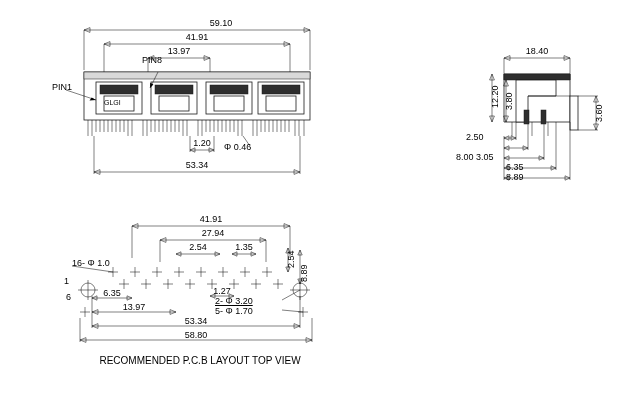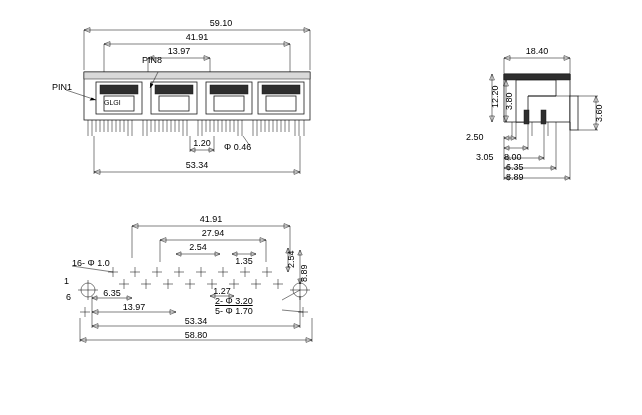--- a/index.html
+++ b/index.html
@@ -316,35 +316,36 @@
   <div class="lbl c" style="left:202px;top:138px;text-align:center;">1.20</div>
   <div class="lbl" style="left:224px;top:142px;">Φ 0.46</div>
   <div class="lbl c" style="left:197px;top:160px;">53.34</div>
 
   <div class="lbl c" style="left:537px;top:46px;">18.40</div>
   <div class="vert" style="left:490px;top:108px;">12.20</div>
   <div class="vert" style="left:504px;top:110px;">3.80</div>
   <div class="vert" style="left:594px;top:122px;">3.60</div>
   <div class="lbl" style="left:466px;top:132px;">2.50</div>
   <div class="lbl" style="left:476px;top:152px;">3.05</div>
-  <div class="lbl" style="left:504px;top:152px;">8.00</div>
+  <div class="lbl" style="left:456px;top:152px;">8.00</div>
   <div class="lbl" style="left:506px;top:162px;">6.35</div>
   <div class="lbl" style="left:506px;top:172px;">8.89</div>
 
   <div class="lbl c" style="left:211px;top:214px;">41.91</div>
   <div class="lbl c" style="left:213px;top:228px;">27.94</div>
   <div class="lbl c" style="left:198px;top:242px;">2.54</div>
-  <div class="lbl c" style="left:244px;top:256px;">1.35</div>
+  <div class="lbl c" style="left:244px;top:242px;">1.35</div>
   <div class="vert" style="left:286px;top:268px;">2.54</div>
   <div class="vert" style="left:299px;top:282px;">8.89</div>
   <div class="lbl" style="left:32px;top:258px;margin-left:40px;">16- Φ 1.0</div>
   <div class="lbl" style="left:66px;top:292px;">6</div>
   <div class="lbl" style="left:64px;top:276px;">1</div>
   <div class="lbl c" style="left:112px;top:288px;">6.35</div>
   <div class="lbl c" style="left:222px;top:286px;">1.27</div>
   <div class="lbl c" style="left:134px;top:302px;">13.97</div>
   <div class="lbl" style="left:215px;top:296px;text-decoration:underline;">2- Φ 3.20</div>
   <div class="lbl" style="left:215px;top:306px;">5- Φ 1.70</div>
   <div class="lbl c" style="left:196px;top:316px;">53.34</div>
   <div class="lbl c" style="left:196px;top:330px;">58.80</div>
 
+  <div class="cap" style="left:96px;top:354px;width:208px;">RECOMMENDED P.C.B LAYOUT TOP VIEW</div>
 
 </div>
 
 </body></html>

